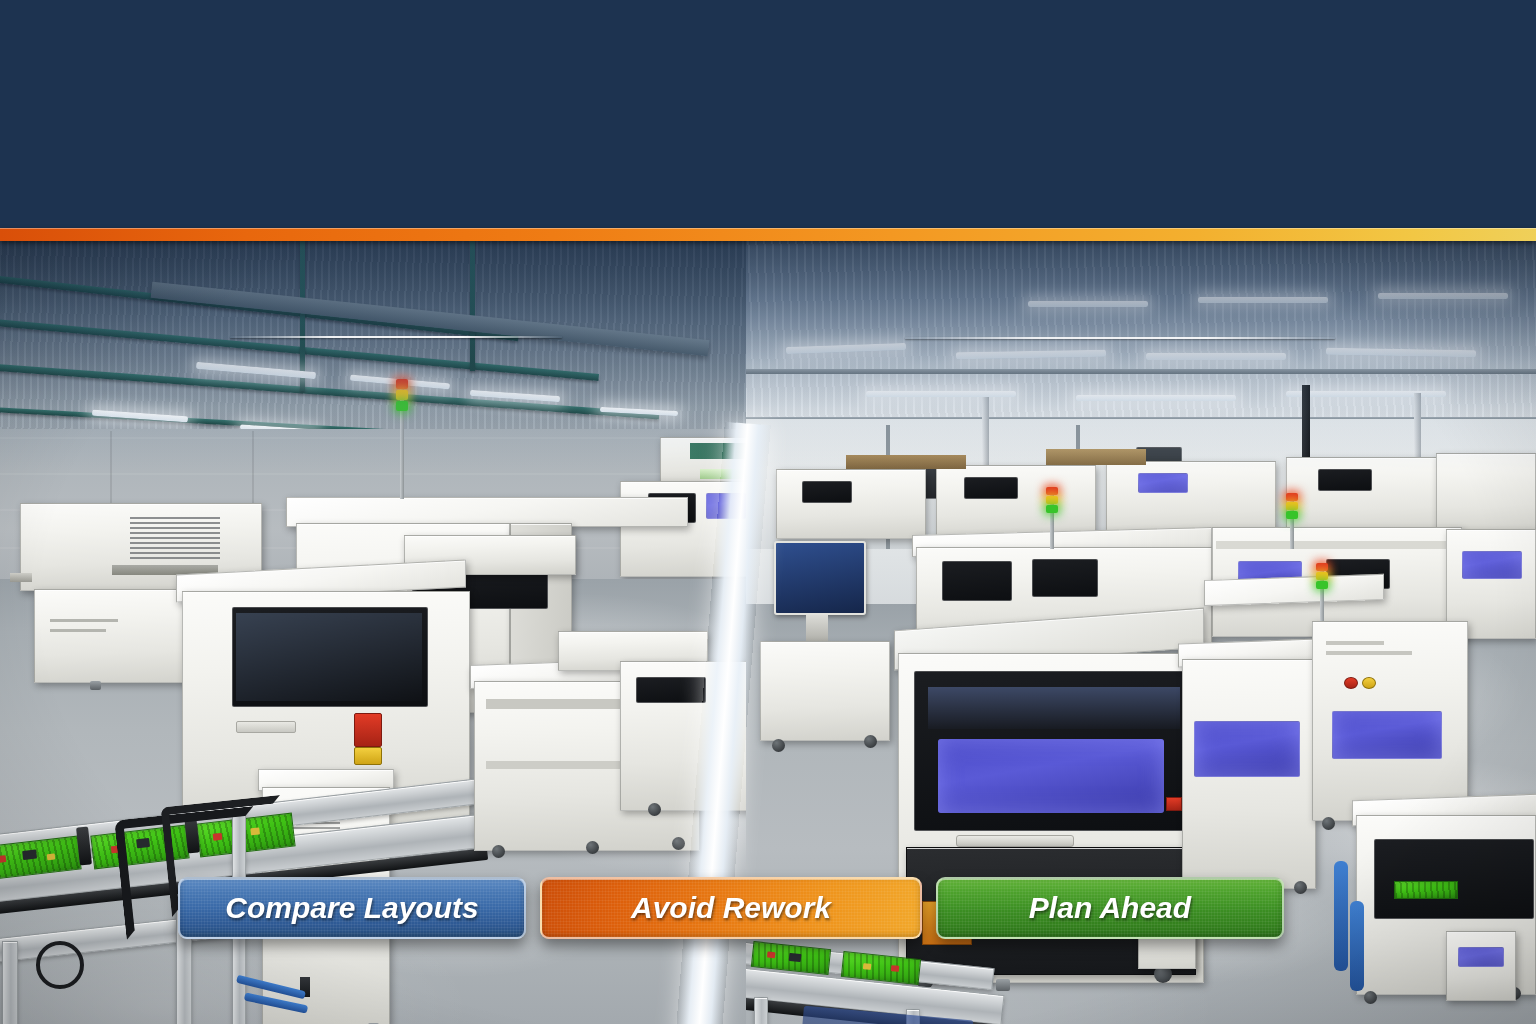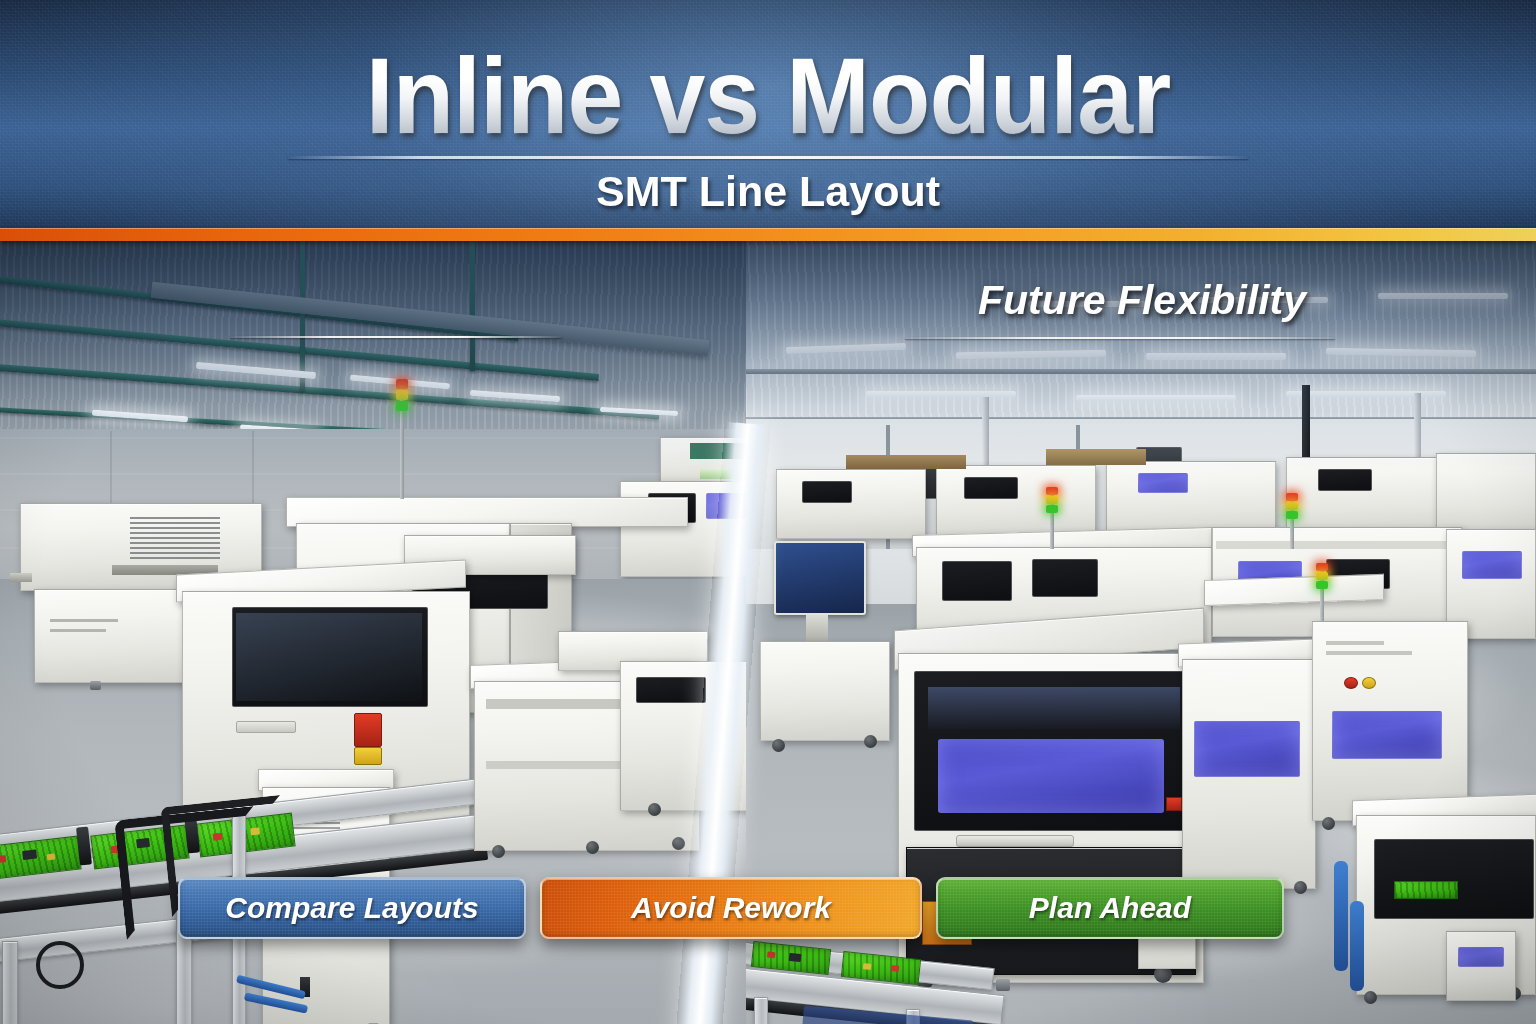--- a/index.html
+++ b/index.html
@@ -246,25 +246,20 @@
   #cta-1 { left:540px;  width:382px;
     background:linear-gradient(100deg,#cc4e09 0%, #dd5f0b 20%, #e87a12 48%, #ef941c 74%, #f2a82a 100%); }
   #cta-2 { left:936px;  width:348px;
     background:linear-gradient(180deg,#63b33a 0%, #4da22c 22%, #3c8f23 52%, #33801d 80%, #2d731a 100%); }
 </style>
 </head>
 <body>
 
 <div id="stage">
 
-  <div id="header">
-    <div id="title">Inline vs Modular</div>
-    <div id="title-rule"></div>
-    <div id="subtitle">SMT Line Layout</div>
-  </div>
 
   <div id="divider"></div>
 
   <div id="photos">
 
     <div class="panel" id="panel-left">
       <div class="room" id="room-left">
 
         <div class="ceiling"></div>
         <div class="beam-g" style="left:-40px; top:62px; width:560px; transform:rotate(6.4deg);"></div>
@@ -559,21 +554,20 @@
 
     <div id="splitter">
       <div class="blade"></div>
     </div>
   </div>
 
   <div id="photo-top-tint"></div>
   <div id="photo-vignette"></div>
 
   <div class="label-rule" id="rule-left"></div>
-  <div class="panel-label" id="label-right">Future Flexibility</div>
   <div class="label-rule" id="rule-right"></div>
 
   <div id="cta-row">
     <div class="cta" id="cta-0">
       <span>Compare Layouts</span>
     </div>
     <div class="cta" id="cta-1">
       <span>Avoid Rework</span>
     </div>
     <div class="cta" id="cta-2">

